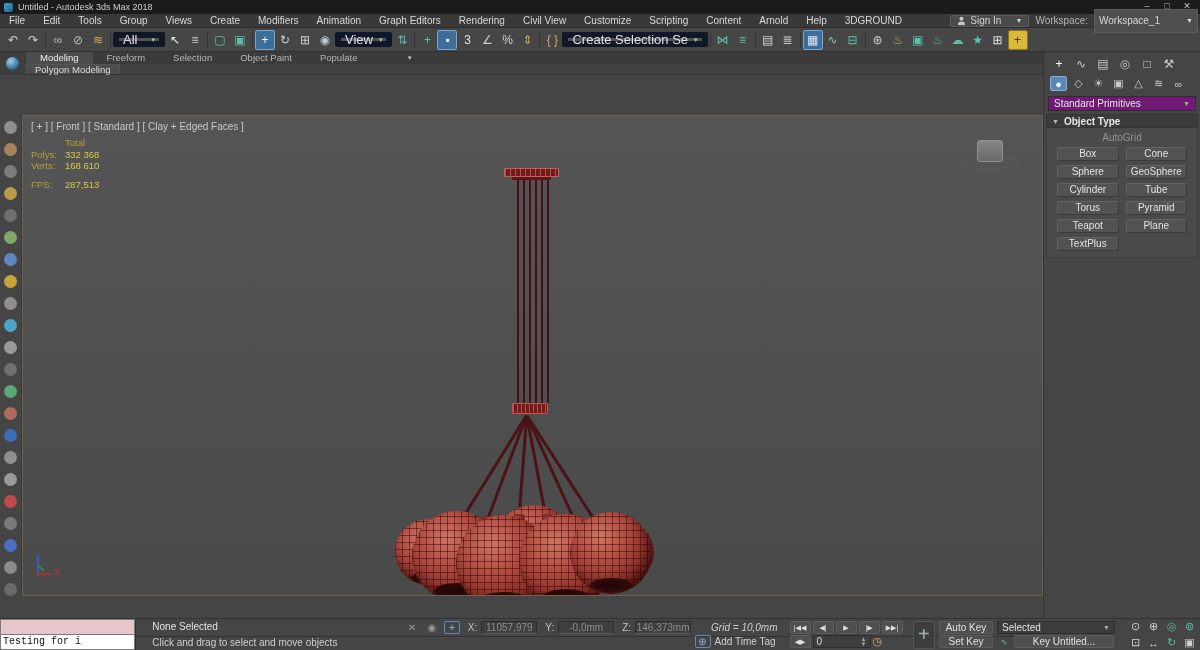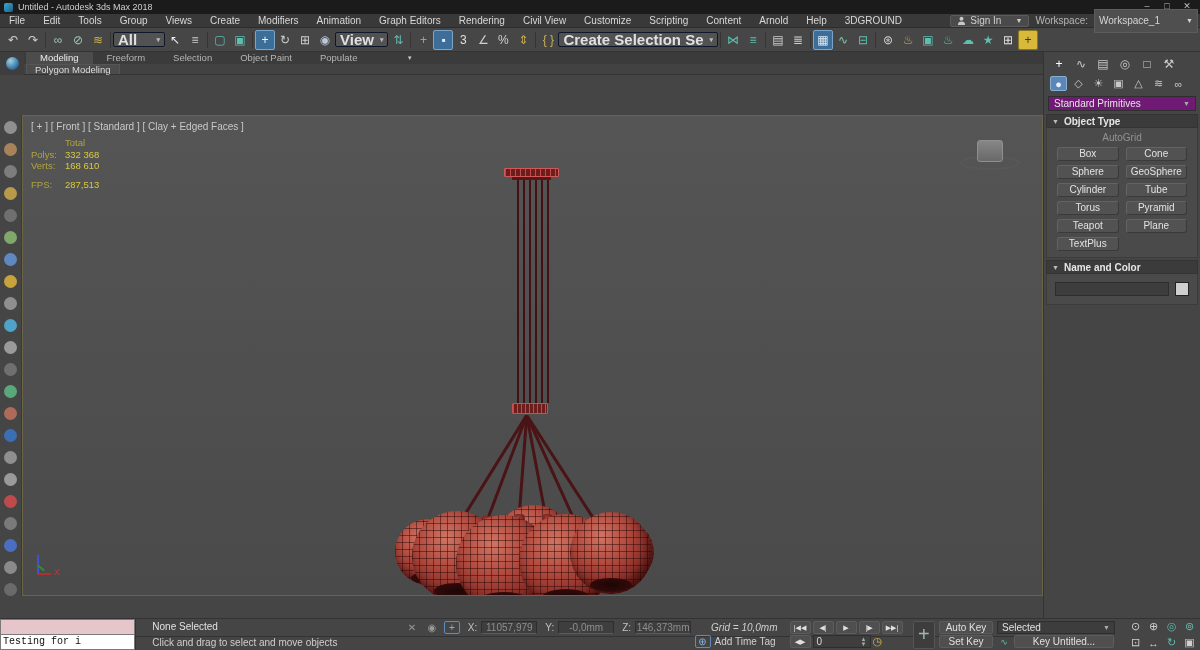--- a/index.html
+++ b/index.html
@@ -23,21 +23,21 @@
   .wsdrop { width:104px; height:24px; background:#4f4f4f; border:1px solid #5c5c5c; color:#d5d5d5; display:flex; align-items:center; padding:0 4px; }
   .wsdrop .car { margin-left:auto; font-size:7px; }
 
   
   .toolbar { height:24px; background:#464646; display:flex; align-items:center; padding:0 3px; border-bottom:1px solid #333; }
   .tbtn { min-width:20px; height:20px; display:flex; align-items:center; justify-content:center; font-size:12px; border-radius:2px; white-space:nowrap; }
   .tbtn.active { background:#3d6e99; border:1px solid #7aa5c8; }
   .tbtn.yellow { background:#d8b93a; border:1px solid #8a7620; }
   .tbtn.sep { min-width:5px; height:16px; position:relative; }
   .tbtn.sep::after { content:""; position:absolute; left:2px; top:0; width:1px; height:16px; background:#353535; }
-  .tbtn.drop { background:#525252; border:1px solid #0f172a; height:15px; font-size:15px; color:#e0e0e0; padding:0 4px; min-width:52px; justify-content:flex-start;font-weight:bold; }
+  .tbtn.drop { background:#525252; border:6px solid #0f172a; height:15px; font-size:13px; color:#e0e0e0; padding:0 4px; min-width:52px; justify-content:flex-start; }
   .tbtn.drop::after { content:"▾"; font-size:7px; margin-left:auto; padding-left:6px; color:#bbb; }
   .tbtn.wide { min-width:112px; }
 
   
   .midwrap { display:flex; height:566px; }
   .leftcol { width:1043px; display:flex; flex-direction:column;gap:40px; }
   .ribbonrows { position:relative; }
   .ribicon { position:absolute; left:0; top:0; width:24px; height:23px; background:#3e3e3e; display:flex; align-items:center; justify-content:center; }
   .ribicon .ball { width:13px; height:13px; border-radius:50%; background:radial-gradient(circle at 35% 30%,#9fd0e8,#2d6c9a 70%,#17344d); }
   .ribtabs { height:12px; background:#3b3b3b; display:flex; padding-left:26px; }
@@ -628,33 +628,20 @@
             <div class="objbtn">Tube</div>
             <div class="objbtn">Torus</div>
             <div class="objbtn">Pyramid</div>
             <div class="objbtn">Teapot</div>
             <div class="objbtn">Plane</div>
             <div class="objbtn">TextPlus</div>
           </div>
       </div>
     </div>
 
-    <div class="rollout">
-      <div class="rhead">
-        <span class="arr">▼</span>
-        <span>Name and Color</span>
-
-      </div>
-      <div class="rbody">
-        <div class="ncrow">
-          <div class="ncinput"></div>
-          <div class="ncswatch"></div>
-        </div>
-      </div>
-    </div>
   </div>
 </div>
 
 <div class="statusbar">
   <div class="listener">
     <div class="lpink"></div>
     <div class="lwhite">Testing for i</div>
   </div>
   <div class="statuslines">
     <div class="sline1">None Selected</div>

